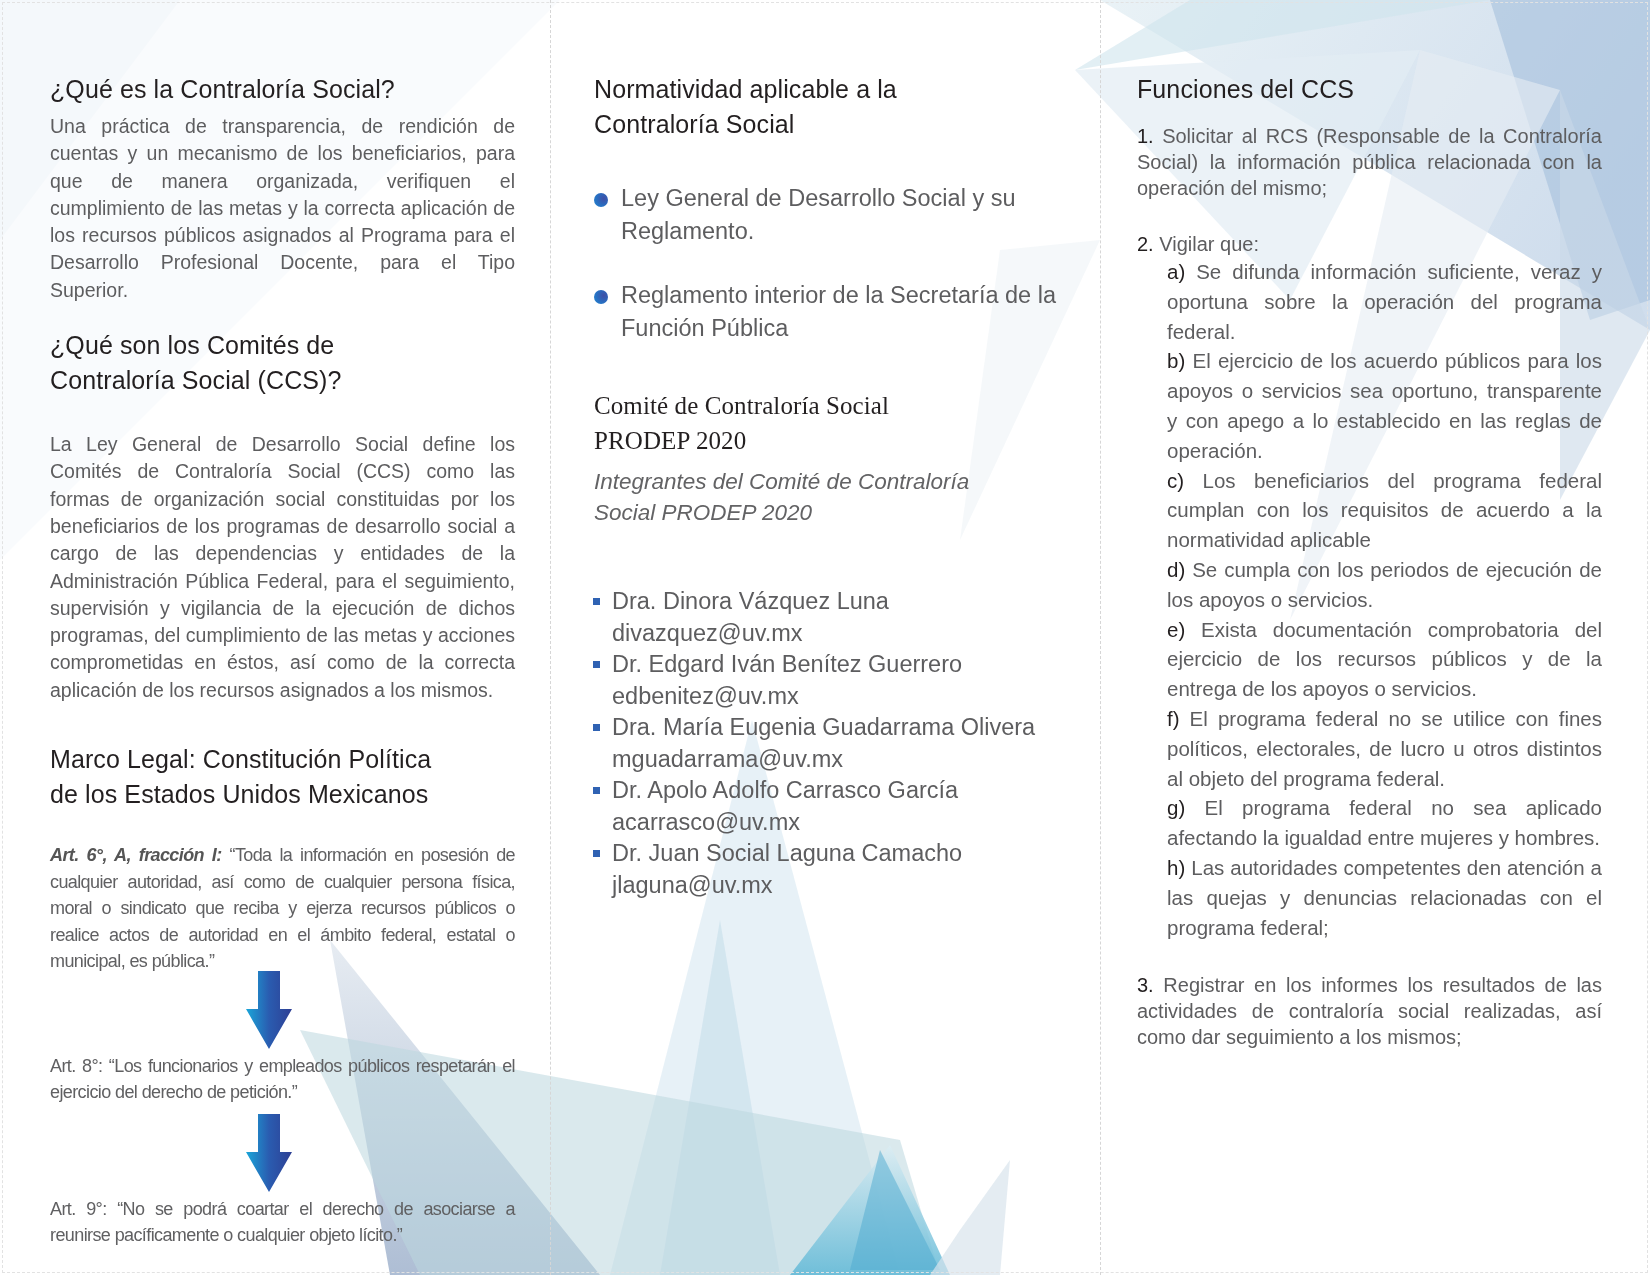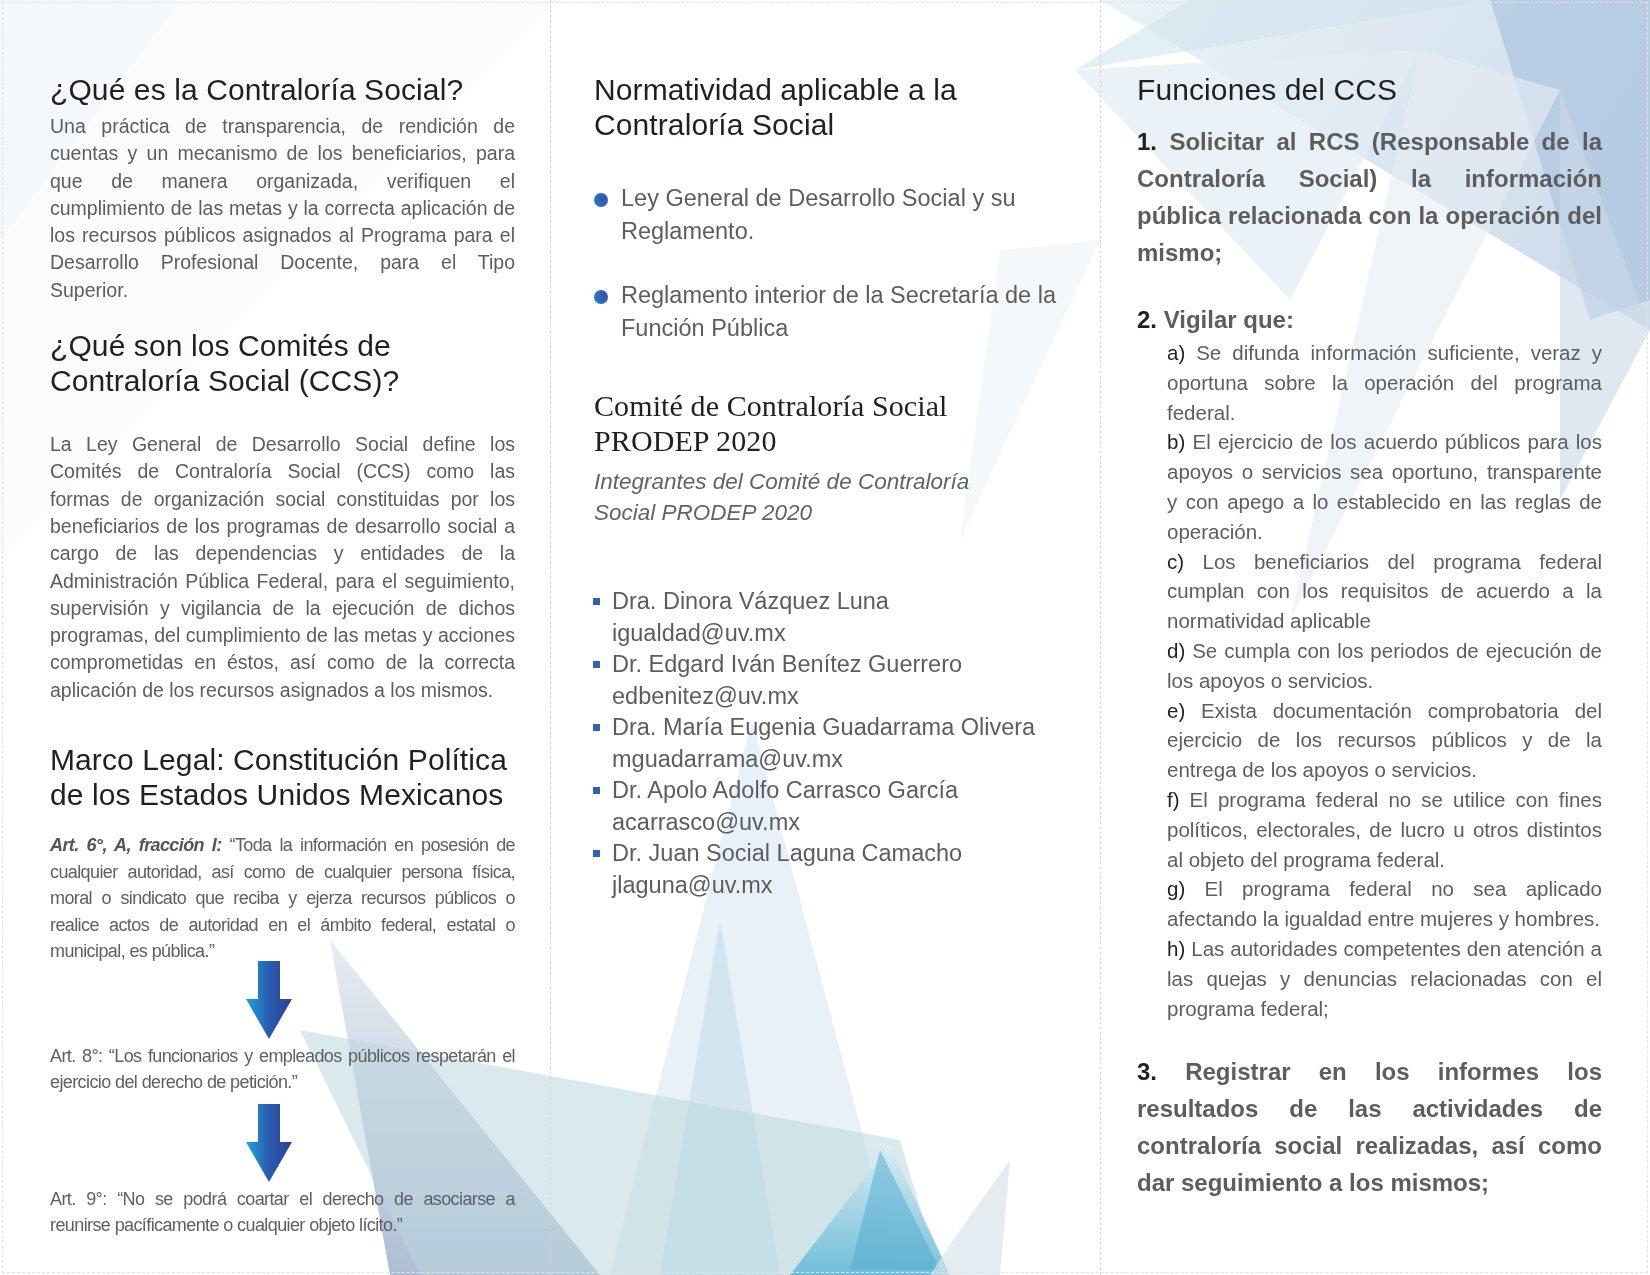--- a/index.html
+++ b/index.html
@@ -6,38 +6,38 @@
   html, body { width: 1650px; height: 1275px; overflow: hidden; background: #ffffff; }
   body { position: relative; font-family: "Liberation Sans", "DejaVu Sans", sans-serif; color: #58595b; }
 
   .bg { position: absolute; left: 0; top: 0; width: 1650px; height: 1275px; z-index: 0; }
 
   .fold { position: absolute; top: 0; height: 1275px; border-left: 1px dashed #d6d6d6; z-index: 1; }
   .frame { position: absolute; left: 2px; top: 2px; width: 1646px; height: 1271px; border: 1px dashed #e2e2e2; z-index: 1; }
 
   .panel { position: absolute; z-index: 2; }
 
-  h2 { font-weight: normal; color: #231f20; font-size: 30px; line-height: 35px; letter-spacing: 0.1px; }
+  h2 { font-weight: normal; color: #231f20; font-size: 25px; line-height: 35px; letter-spacing: 0.1px; }
   .p-body { font-size: 19.5px; line-height: 27.3px; text-align: justify; color: #5d5d5f; }
   .p-cond { font-size: 18px; line-height: 26.5px; text-align: justify; color: #606062; letter-spacing: -0.6px; }
   .p-cond b { font-style: italic; font-weight: bold; color: #555; }
 
   .arrow { width: 46px; height: 78px; margin-left: 196px; }
 
   .bullets { list-style: none; }
   .bullets li { position: relative; padding-left: 27px; font-size: 23.5px; line-height: 32.5px; color: #5d5d5f; margin-bottom: 32px; }
   .dot { position: absolute; left: 0; top: 11px; width: 14px; height: 14px; border-radius: 50%; background: radial-gradient(circle at 70% 40%, #3f4fa6 0%, #2a6bbf 50%, #1f8ad3 100%); }
 
   .members { list-style: none; }
   .members li { position: relative; padding-left: 22px; font-size: 23.5px; line-height: 31.5px; color: #5d5d5f; }
   .sq { position: absolute; left: 3px; top: 12px; width: 7px; height: 7px; background: #2f62b3; }
 
   .subtitle { font-style: italic; font-size: 22.5px; line-height: 31px; color: #636365; }
 
-  .fn-main { font-size: 24px; line-height: 37px; text-align: justify; color: #5d5d5f; font-weight: bold; }
+  .fn-main { font-size: 20px; line-height: 26px; text-align: justify; color: #5d5d5f; }
   .fn-num { color: #231f20; }
   .fn-sub { font-size: 20.5px; line-height: 29.8px; text-align: justify; color: #5d5d5f; margin-left: 30px; }
   .fn-letter { color: #231f20; }
 </style>
 </head>
 <body>
 
 <svg class="bg" viewBox="0 0 1650 1275" xmlns="http://www.w3.org/2000/svg">
   <defs>
     <linearGradient id="gTR" x1="0" y1="0" x2="1" y2="0.4">
@@ -95,21 +95,21 @@
     <span>¿Qué son los Comités de</span><br>
     <span>Contraloría Social (CCS)?</span>
   </h2>
   <p class="p-body" style="margin-top:33px;">La Ley General de Desarrollo Social define los Comités de Contraloría Social (CCS) como las formas de organización social constituidas por los beneficiarios de los programas de desarrollo social a cargo de las dependencias y entidades de la Administración Pública Federal, para el seguimiento, supervisión y vigilancia de la ejecución de dichos programas, del cumplimiento de las metas y acciones comprometidas en éstos, así como de la correcta aplicación de los recursos asignados a los mismos.</p>
 
   <h2 style="margin-top:38px;">
     <span>Marco Legal: Constitución Política</span><br>
     <span>de los Estados Unidos Mexicanos</span>
   </h2>
 
-  <p class="p-cond" style="margin-top:20px;">
+  <p class="p-cond" style="margin-top:30px;">
     <b>Art. 6°, A, fracción I:</b><span> “Toda la información en posesión de cualquier autoridad, así como de cualquier persona física, moral o sindicato que reciba y ejerza recursos públicos o realice actos de autoridad en el ámbito federal, estatal o municipal, es pública.”</span>
   </p>
 
   <svg class="arrow" style="display:block; margin-top:-4px;" viewBox="0 0 46 78">
     <polygon points="12,0 34,0 34,38 46,38 23,78 0,38 12,38" fill="url(#arrowG)"></polygon>
   </svg>
 
   <p class="p-cond" style="margin-top:4px;">Art. 8°:  “Los funcionarios y empleados públicos respetarán el ejercicio del derecho de petición.”</p>
 
   <svg class="arrow" style="display:block; margin-top:8px;" viewBox="0 0 46 78">
@@ -133,21 +133,21 @@
   <h2 style="margin-top:44px;font-family:Liberation Serif, serif;">
     <span>Comité de Contraloría Social</span><br>
     <span>PRODEP 2020</span>
   </h2>
   <p class="subtitle" style="margin-top:8px;">
     <span>Integrantes del Comité de Contraloría</span><br>
     <span>Social PRODEP 2020</span>
   </p>
 
   <ul class="members" style="margin-top:58px; margin-left:-4px;">
-    <li><span class="sq"></span><span>Dra. Dinora Vázquez Luna</span><br><span>igualdad@uv.mx</span></li>
+    <li><span class="sq"></span><span>Dra. Dinora Vázquez Luna</span><br><span>divazquez@uv.mx</span></li>
     <li><span class="sq"></span><span>Dr. Edgard Iván Benítez Guerrero</span><br><span>edbenitez@uv.mx</span></li>
     <li><span class="sq"></span><span>Dra. María Eugenia Guadarrama Olivera</span><br><span>mguadarrama@uv.mx</span></li>
     <li><span class="sq"></span><span>Dr. Apolo Adolfo Carrasco García</span><br><span>acarrasco@uv.mx</span></li>
     <li><span class="sq"></span><span>Dr. Juan Social Laguna Camacho</span><br><span>jlaguna@uv.mx</span></li>
   </ul>
 </div>
 
 <div class="panel" style="left:1137px; top:72px; width:465px;">
   <h2>Funciones del CCS</h2>
 

